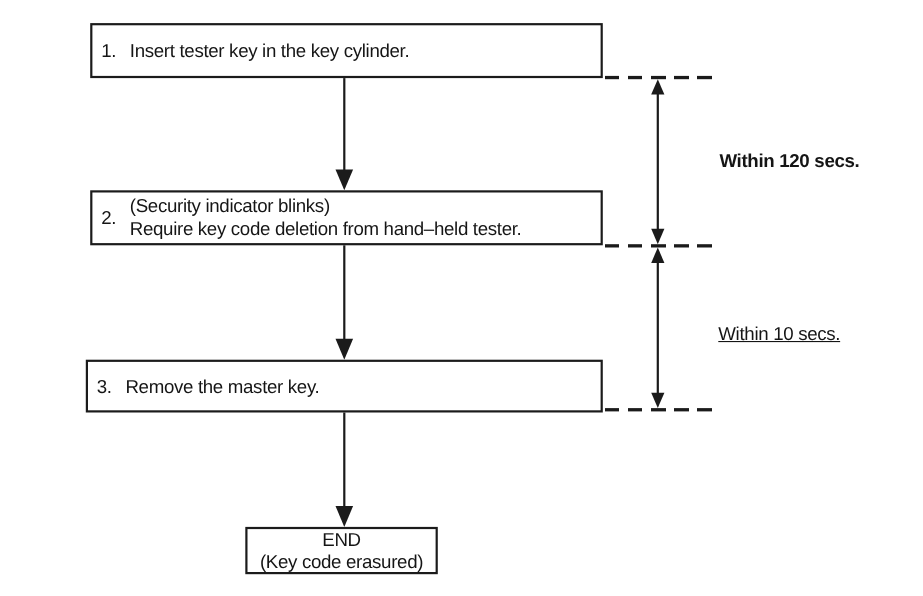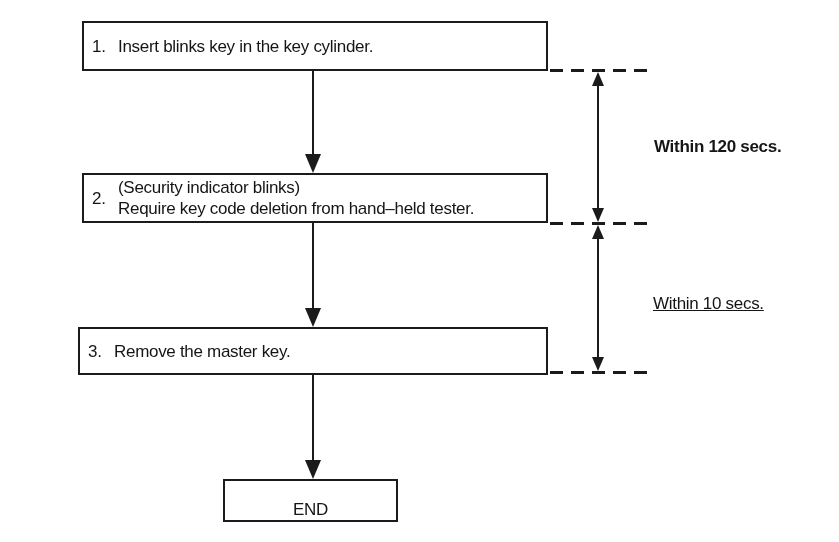--- a/index.html
+++ b/index.html
@@ -39,21 +39,21 @@
   .box3 { left: 78px;  top: 327px; width: 470px; height: 48px; }
   .end-box {
     position: absolute;
     left: 223px; top: 479px; width: 175px; height: 43px;
     box-sizing: border-box;
     border: 2px solid #1b1b1b;
     background: #ffffff;
     display: flex;
     flex-direction: column;
     align-items: center;
-    justify-content: flex-end;
+    justify-content: space-between;
     font-size: 17px;
     letter-spacing: -0.3px;
     line-height: 20px;
     text-align: center;
   }
   .vline {
     position: absolute;
     width: 2px;
     background: #1b1b1b;
   }
@@ -106,21 +106,21 @@
   .lbl-10  { left: 653px; top: 294px; text-decoration: underline; }
 </style>
 </head>
 <body>
 
 <div class="canvas">
 
   <div class="step-box box1">
     <span class="step-num">1.</span>
     <div class="step-text-col">
-      <div>Insert blinks key in the key cylinder.</div>
+      <div>Insert tester key in the key cylinder.</div>
     </div>
   </div>
 
   <div class="vline" style="left:312px; top:71px; height:86px;"></div>
   <div class="flow-head" style="left:305px; top:154px;"></div>
 
   <div class="step-box box2">
     <span class="step-num">2.</span>
     <div class="step-text-col">
       <div>(Security indicator blinks)</div>
@@ -136,20 +136,21 @@
     <div class="step-text-col">
       <div>Remove the master key.</div>
     </div>
   </div>
 
   <div class="vline" style="left:312px; top:375px; height:86px;"></div>
   <div class="flow-head" style="left:305px; top:460px;"></div>
 
   <div class="end-box">
     <div>END</div>
+    <div>(Key code erasured)</div>
   </div>
 
   <div class="dashed" style="left:550px; top:69px;  width:104px;"></div>
   <div class="dashed" style="left:550px; top:222px; width:100px;"></div>
   <div class="dashed" style="left:550px; top:371px; width:103px;"></div>
 
   <div class="dim" style="left:592px; top:72px; height:150px;">
     <div class="head-up"></div>
     <div class="dim-line"></div>
     <div class="head-down"></div>

